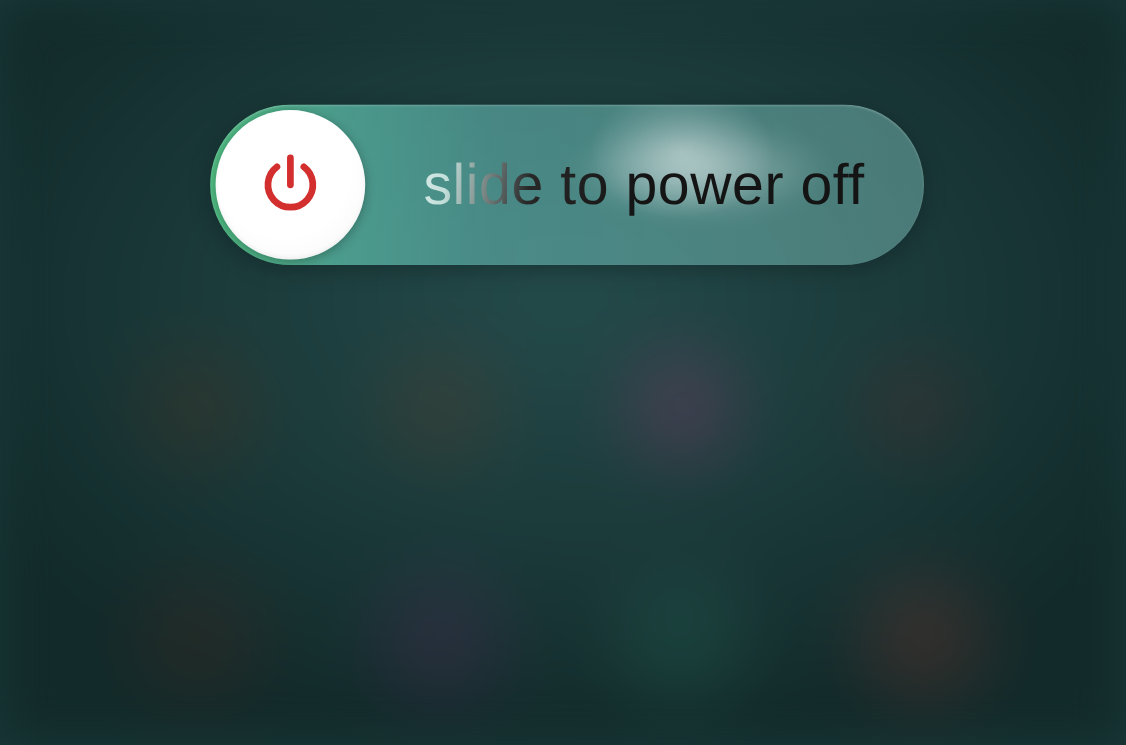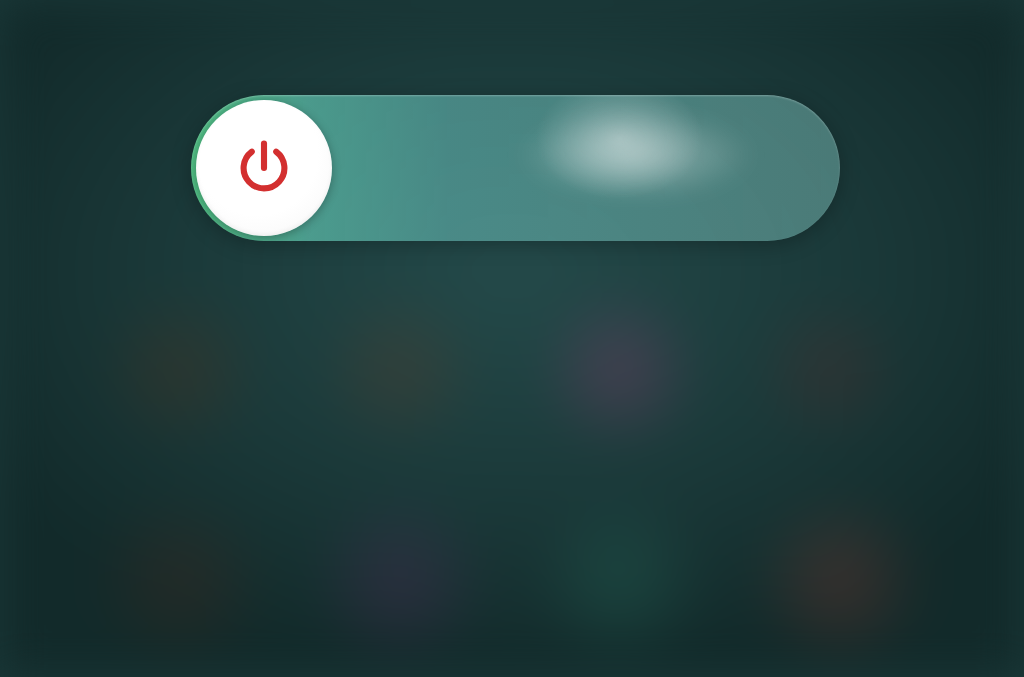--- a/index.html
+++ b/index.html
@@ -115,20 +115,21 @@
       -webkit-text-fill-color: transparent;
     }
   </style>
 </head>
 <body>
 
 <div class="background"></div>
 
 <div class="slider-track">
   <div class="slider-highlight"></div>
+  <div class="slider-text">slide to power off</div>
   <div class="slider-knob">
     <span class="power-icon">
       <svg viewBox="0 0 100 100" xmlns="http://www.w3.org/2000/svg">
         <path d="M50 14 L50 50" stroke="#d32f2f" stroke-width="9" stroke-linecap="round" fill="none"></path>
         <path d="M32 26 A30 30 0 1 0 68 26" stroke="#d32f2f" stroke-width="9" stroke-linecap="round" fill="none"></path>
       </svg>
     </span>
   </div>
 </div>
 

